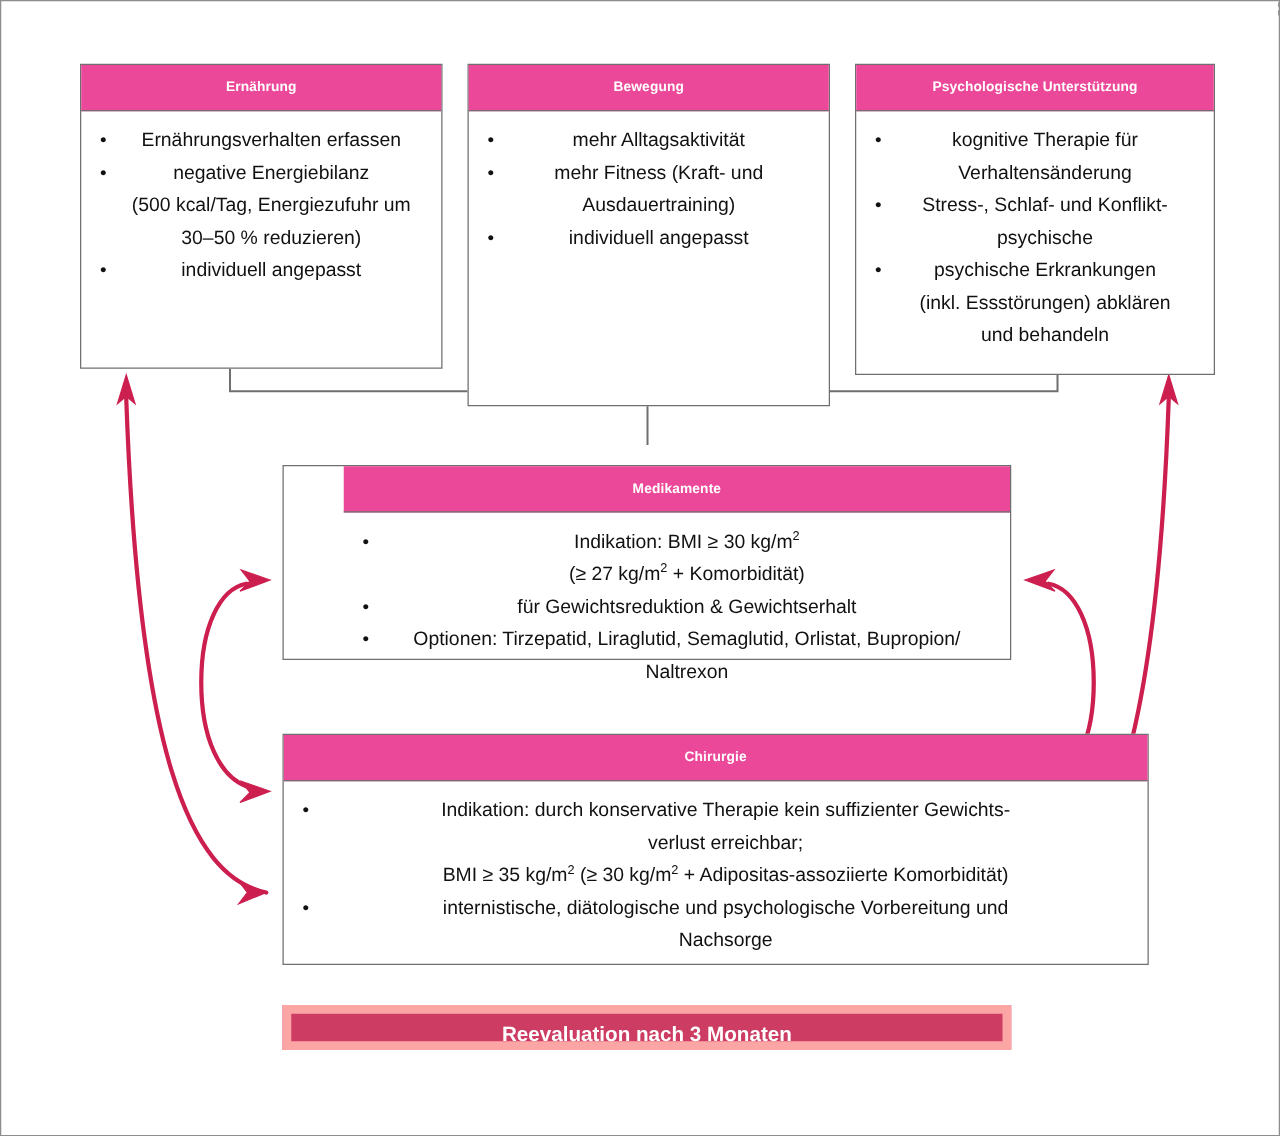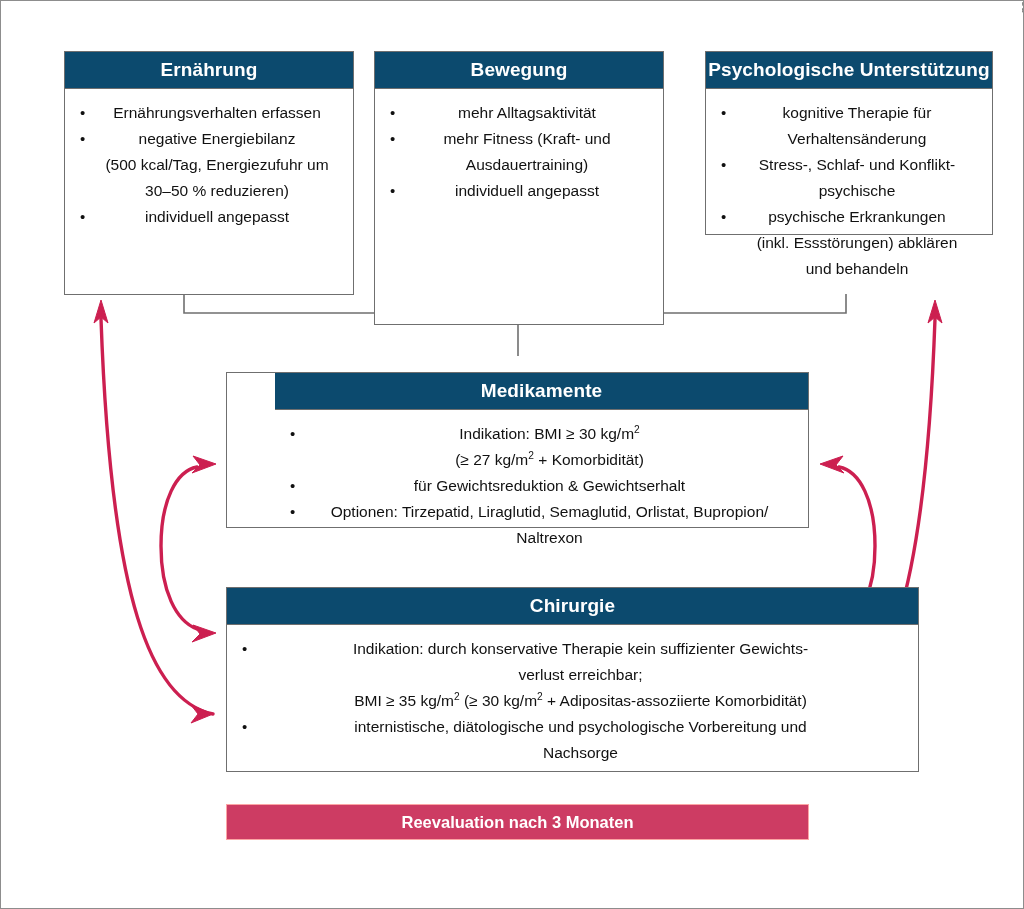--- a/index.html
+++ b/index.html
@@ -28,24 +28,24 @@
     pointer-events: none;
   }
   .card {
     position: absolute;
     box-sizing: border-box;
     border: 1px solid #6f6f6f;
     background: #ffffff;
     z-index: 3;
   }
   .card-header {
-    background: #0c4a6e;
+    background: #ec4899;
     color: #ffffff;
     font-weight: bold;
-    font-size: 19px;
+    font-size: 11px;
     text-align: center;
     line-height: 36px;
     height: 36px;
     letter-spacing: 0.1px;
     border-bottom: 1px solid #6f6f6f;
   }
   .card-body {
     padding: 11px 12px 10px 13px;
   }
   ul.bullets {
@@ -74,21 +74,21 @@
   ul.bullets > li.nobullet {
     padding-left: 15px;
   }
   ul.bullets > li.nobullet::before {
     content: "";
   }
   .banner {
     position: absolute;
     box-sizing: border-box;
     background: #cd3c63;
-    border: 1px solid #fca5a5;
+    border: 7px solid #fca5a5;
     color: #ffffff;
     font-weight: bold;
     font-size: 16.5px;
     text-align: center;
     line-height: 34px;
     z-index: 3;
   }
   .copyright {
     position: absolute;
     right: 3px;
@@ -162,21 +162,21 @@
     <div class="card-body">
       <ul class="bullets">
         <li>mehr Alltagsaktivität</li>
         <li>mehr Fitness (Kraft- und</li>
         <li class="nobullet">Ausdauertraining)</li>
         <li>individuell angepasst</li>
       </ul>
     </div>
   </div>
 
-  <div class="card" style="left:704px; top:50px; width:288px; height:184px;">
+  <div class="card" style="left:683px; top:50px; width:288px; height:249px;">
     <div class="card-header">Psychologische Unterstützung</div>
     <div class="card-body">
       <ul class="bullets">
         <li>kognitive Therapie für</li>
         <li class="nobullet">Verhaltensänderung</li>
         <li>Stress-, Schlaf- und Konflikt-</li>
         <li class="nobullet">psychische</li>
         <li>psychische Erkrankungen</li>
         <li class="nobullet">(inkl. Essstörungen) abklären</li>
         <li class="nobullet">und behandeln</li>

